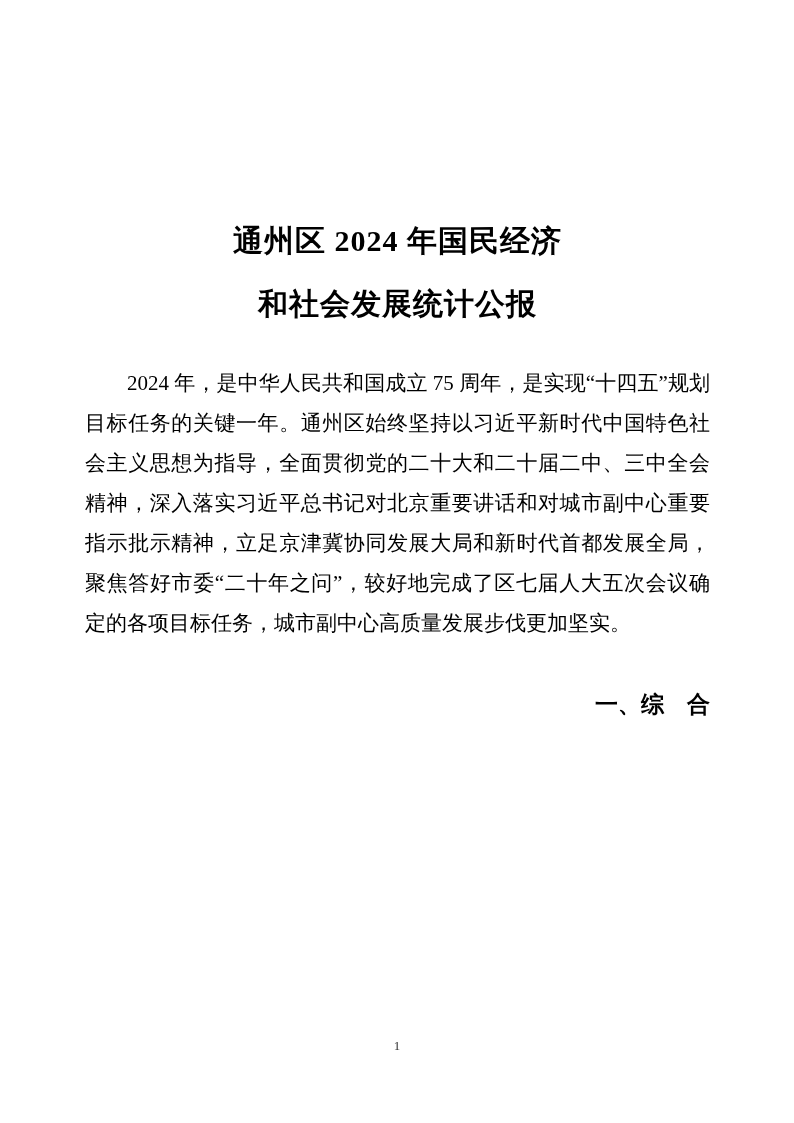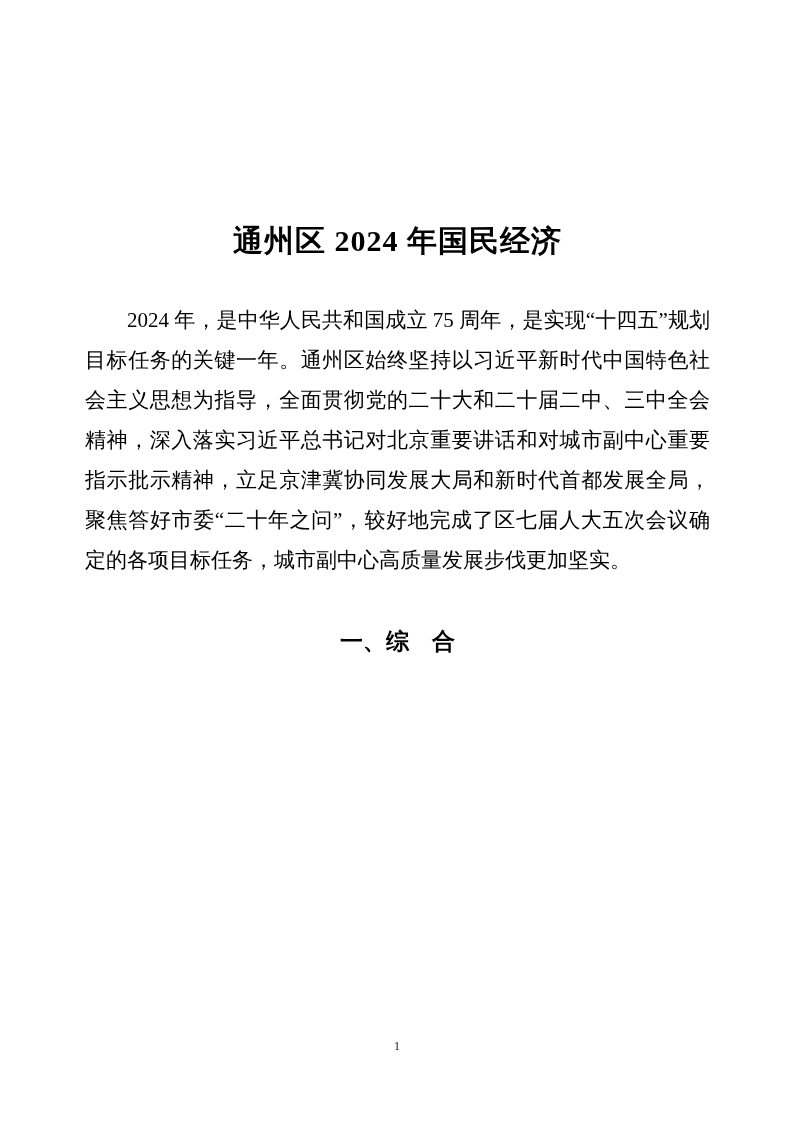--- a/index.html
+++ b/index.html
@@ -33,21 +33,21 @@
     text-align: justify;
     text-justify: inter-ideograph;
     text-indent: 42px;
     margin: 0;
   }
   .intro-para {
     margin-top: 28px;
   }
   .section-heading {
     margin-top: 42px;
-    text-align: center;
+    text-align: right;
     font-size: 23px;
     font-weight: bold;
     line-height: 40px;
   }
   .growth-para {
     margin-top: 48px;
   }
   .para-label {
     font-weight: bold;
     margin-right: 0.35em;
@@ -62,20 +62,21 @@
     color: #333333;
   }
 </style>
 </head>
 <body>
 
 <div class="page">
 
   <div class="doc-title">
     <div>通州区 2024 年国民经济</div>
+    <div>和社会发展统计公报</div>
   </div>
 
   <p class="body-para intro-para">2024 年，是中华人民共和国成立 75 周年，是实现“十四五”规划目标任务的关键一年。通州区始终坚持以习近平新时代中国特色社会主义思想为指导，全面贯彻党的二十大和二十届二中、三中全会精神，深入落实习近平总书记对北京重要讲话和对城市副中心重要指示批示精神，立足京津冀协同发展大局和新时代首都发展全局，聚焦答好市委“二十年之问”，较好地完成了区七届人大五次会议确定的各项目标任务，城市副中心高质量发展步伐更加坚实。</p>
 
   <div class="section-heading">一、综　合</div>
 
 
   <div class="page-number">1</div>
 
 </div>

